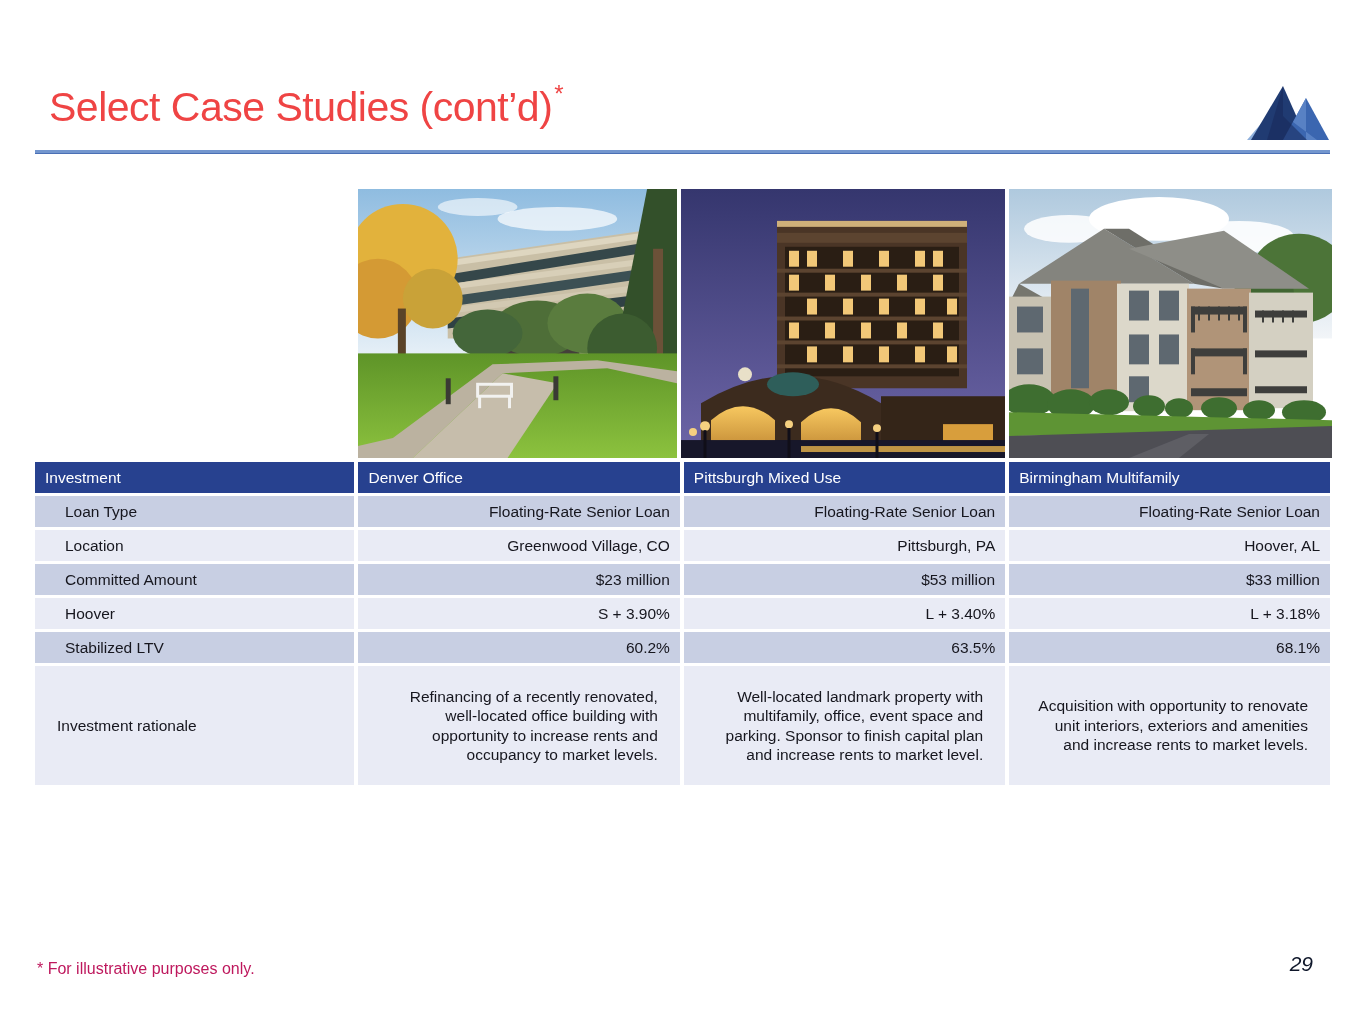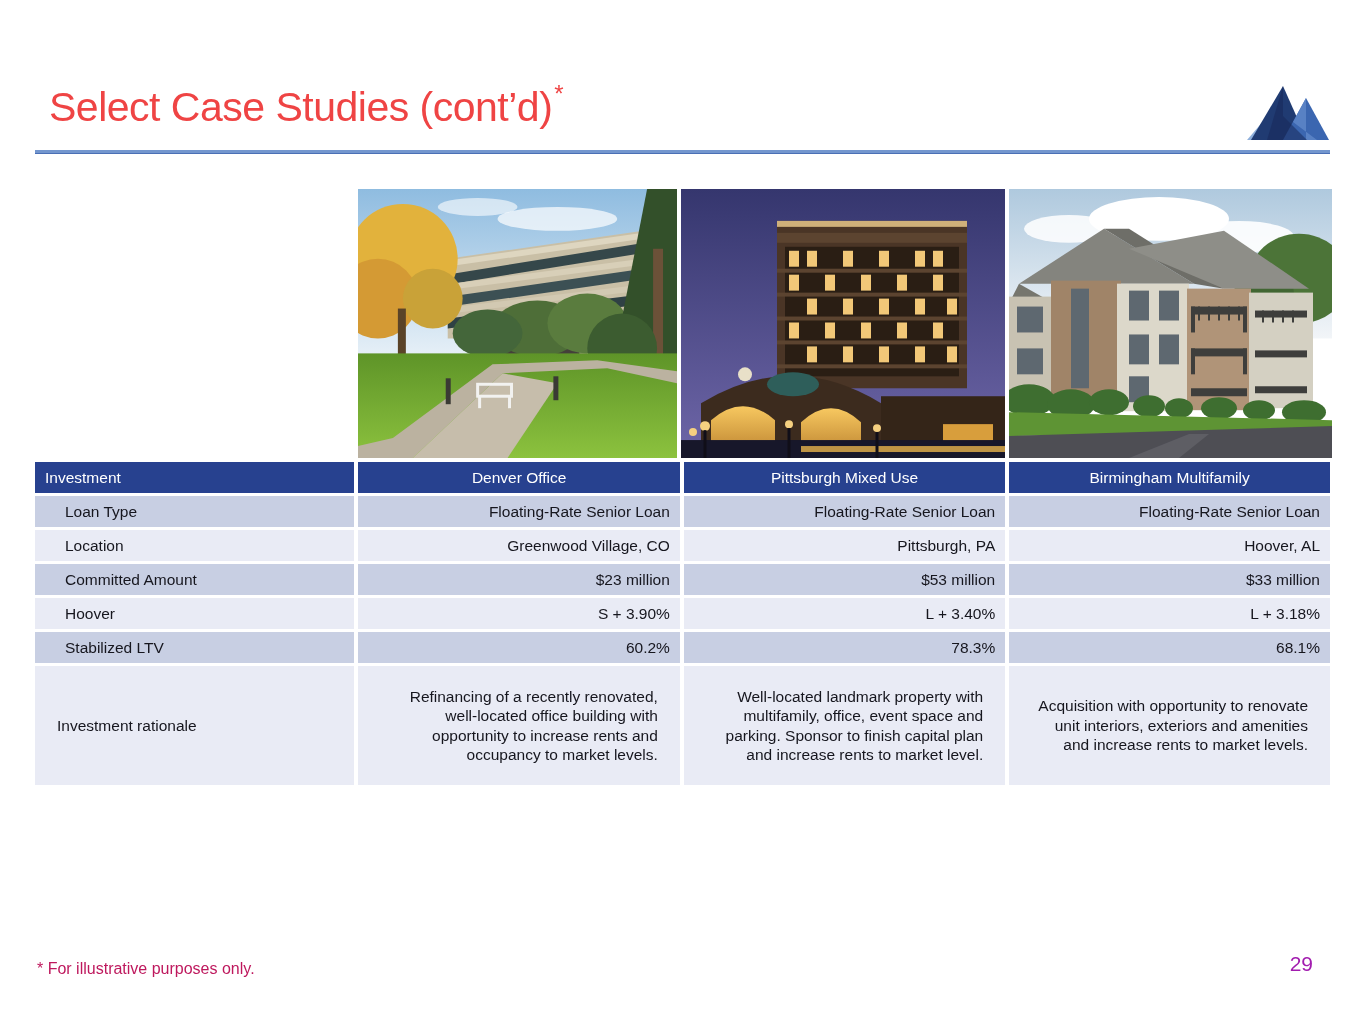--- a/index.html
+++ b/index.html
@@ -28,33 +28,33 @@
   .photo.p3 { width:323px; }
   
   .table-wrap { position:absolute; left:31px; top:459px; width:1303px; }
   table { width:100%; border-collapse:separate; border-spacing:4px 3px; table-layout:fixed; }
   th, td {
     font-size:15.5px; color:#16161E; vertical-align:middle;
     padding:4px 10px; line-height:1.25;
   }
   th {
     background:#27418F; color:#ffffff; font-weight:400; height:31px;
-    text-align:center;
+    text-align:left;
   }
   th.lbl { text-align:left; }
   td { text-align:right; height:31px; }
   td.lbl { text-align:left; padding-left:30px; }
   tr.dark td { background:#C8CFE3; }
   tr.light td { background:#E9EBF5; }
   tr.tall td { height:53px; }
   tr.rationale td { height:119px; padding:8px 22px; }
   td.preline { white-space:pre-line; }
   
   .footnote { position:absolute; left:37px; top:960px; font-size:16px; color:#be185d; }
-  .pagenum { position:absolute; right:52px; top:952px; font-size:21px; color:#a21caf; }
+  .pagenum { position:absolute; right:52px; top:952px; font-size:21px; font-style:italic; color:#0f172a; }
 </style>
 </head>
 <body>
 
 <div class="slide">
 
   <div class="title">
     <span>Select Case Studies (cont’d)</span><sup>*</sup>
   </div>
 
@@ -326,21 +326,21 @@
         </tr>
         <tr class="light">
           <td class="lbl">Hoover</td>
           <td>S + 3.90%</td>
           <td>L + 3.40%</td>
           <td>L + 3.18%</td>
         </tr>
         <tr class="dark">
           <td class="lbl">Stabilized LTV</td>
           <td>60.2%</td>
-          <td>78.3%</td>
+          <td>63.5%</td>
           <td>68.1%</td>
         </tr>
         <tr class="light rationale">
           <td class="lbl">Investment rationale</td>
           <td>Refinancing of a recently renovated, well-located office building with opportunity to increase rents and occupancy to market levels.</td>
           <td>Well-located landmark property with multifamily, office, event space and parking.  Sponsor to finish capital plan and increase rents to market level.</td>
           <td>Acquisition with opportunity to renovate unit interiors, exteriors and amenities and increase rents to market levels.</td>
         </tr>
       </tbody>
     </table>

